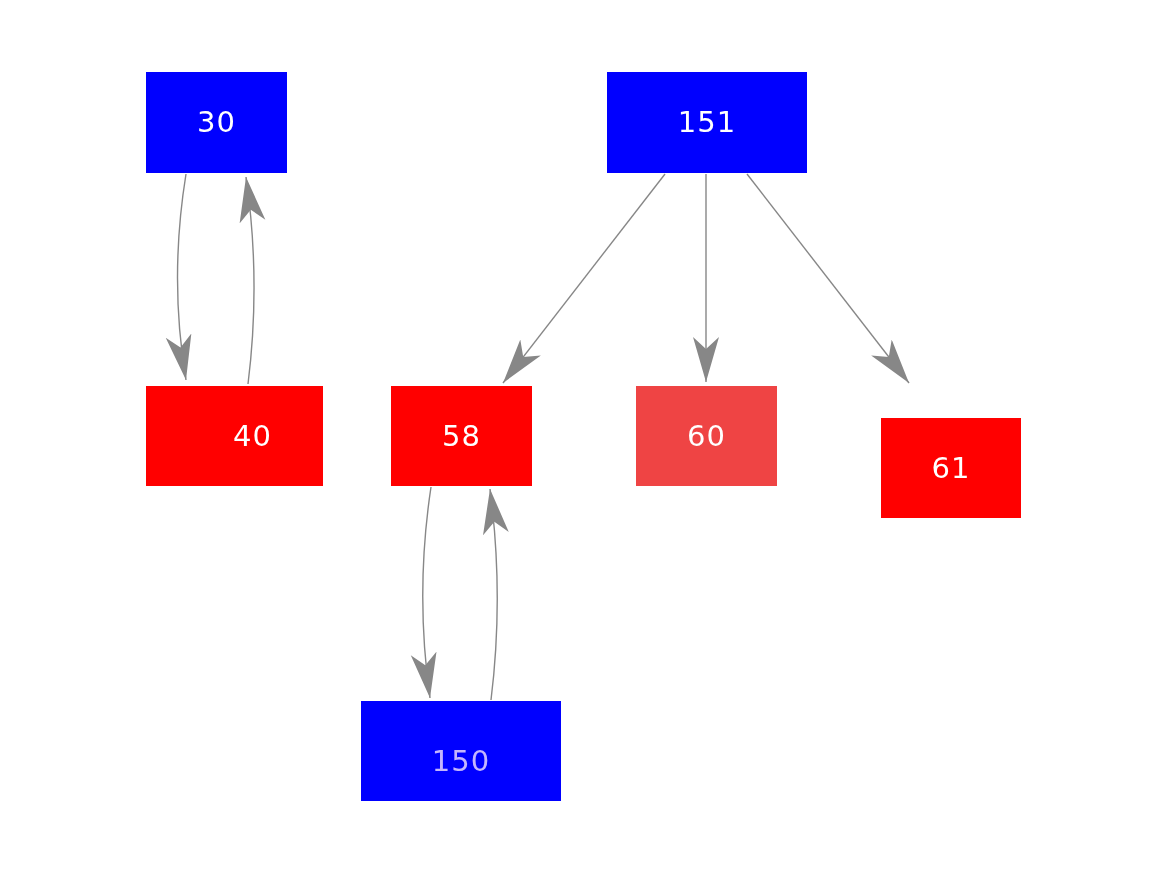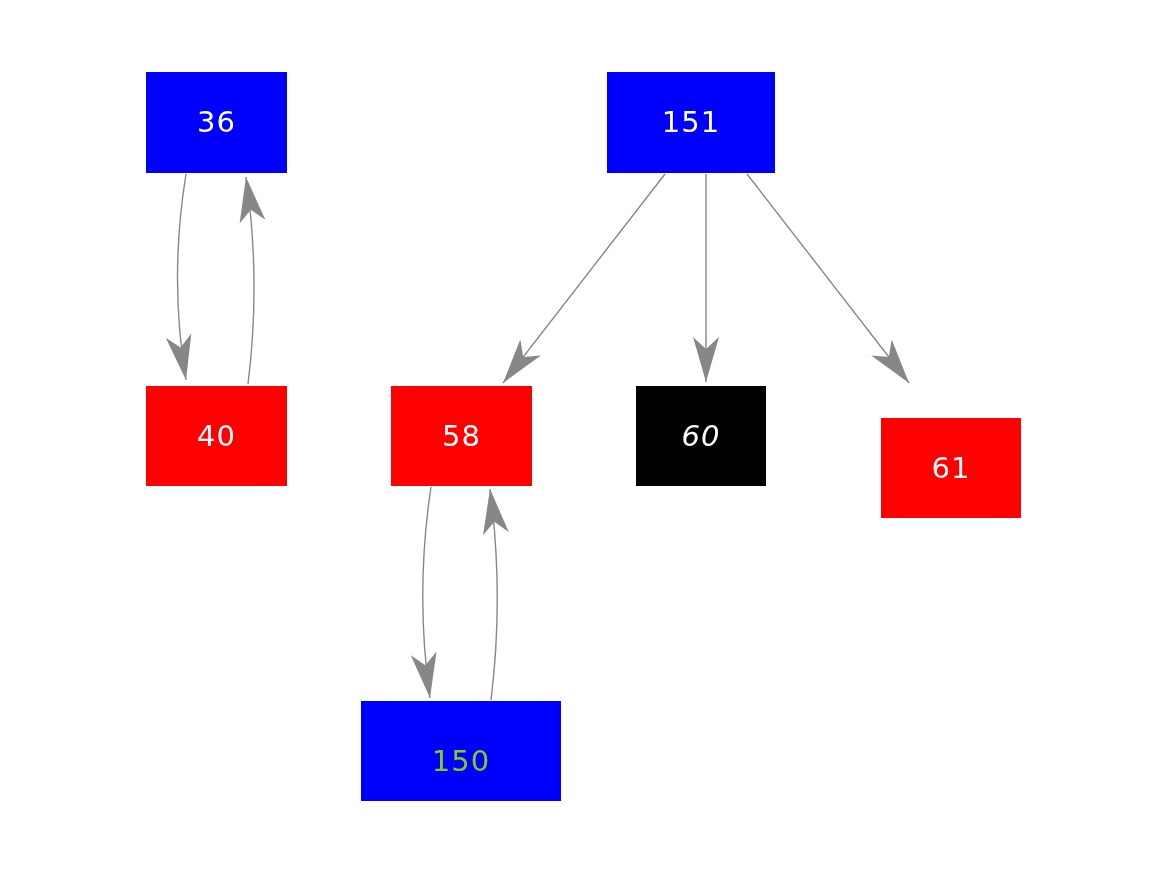--- a/index.html
+++ b/index.html
@@ -55,34 +55,34 @@
         <path d="M248,384 Q261,280 246,177" class="edge" stroke="#878787" marker-end="url(#arrowhead)"></path>
         <path d="M665,174 L503,383" class="edge" stroke="#878787" marker-end="url(#arrowhead)"></path>
         <path d="M706,174 L706,382" class="edge" stroke="#878787" marker-end="url(#arrowhead)"></path>
         <path d="M747,174 L909,383" class="edge" stroke="#878787" marker-end="url(#arrowhead)"></path>
         <path d="M431,487 Q415,593 430,698" class="edge" stroke="#878787" marker-end="url(#arrowhead)"></path>
         <path d="M491,700 Q504,595 490,489" class="edge" stroke="#878787" marker-end="url(#arrowhead)"></path>
       </g>
   </svg>
   <div id="node-layer">
       <div class="node" style="left: 146px; top: 72px; width: 141px; height: 101px; background: rgb(0, 0, 255);">
-        <span style="color: rgb(255, 255, 255);">36</span>
+        <span style="color: rgb(255, 255, 255);">30</span>
       </div>
-      <div class="node" style="left: 607px; top: 72px; width: 168px; height: 101px; background: rgb(0, 0, 255);">
+      <div class="node" style="left: 607px; top: 72px; width: 200px; height: 101px; background: rgb(0, 0, 255);">
         <span style="color: rgb(255, 255, 255);">151</span>
       </div>
-      <div class="node" style="left: 146px; top: 386px; width: 141px; height: 100px; background: rgb(255, 0, 0);">
+      <div class="node" style="left: 146px; top: 386px; width: 141px; height: 100px; background: rgb(255, 0, 0); padding-left: 36px;">
         <span style="color: rgb(255, 255, 255);">40</span>
       </div>
       <div class="node" style="left: 391px; top: 386px; width: 141px; height: 100px; background: rgb(255, 0, 0);">
         <span style="color: rgb(255, 255, 255); text-align: right;">58</span>
       </div>
-      <div class="node" style="left: 636px; top: 386px; width: 130px; height: 100px; background: #000000; font-style: italic;">
+      <div class="node" style="left: 636px; top: 386px; width: 141px; height: 100px; background: #ef4444;">
         <span style="color: rgb(255, 255, 255);">60</span>
       </div>
       <div class="node" style="left: 881px; top: 386px; width: 140px; height: 100px; background: rgb(255, 0, 0); margin-top: 32px;">
         <span style="color: rgb(255, 255, 255);">61</span>
       </div>
       <div class="node" style="left: 361px; top: 701px; width: 200px; height: 100px; background: rgb(0, 0, 255);">
-        <span style="color: #84cc16; margin-top: 20px;">150</span>
+        <span style="color: #c4b5fd; margin-top: 20px;">150</span>
       </div>
     </div>
 </div>
 
 </body></html>

